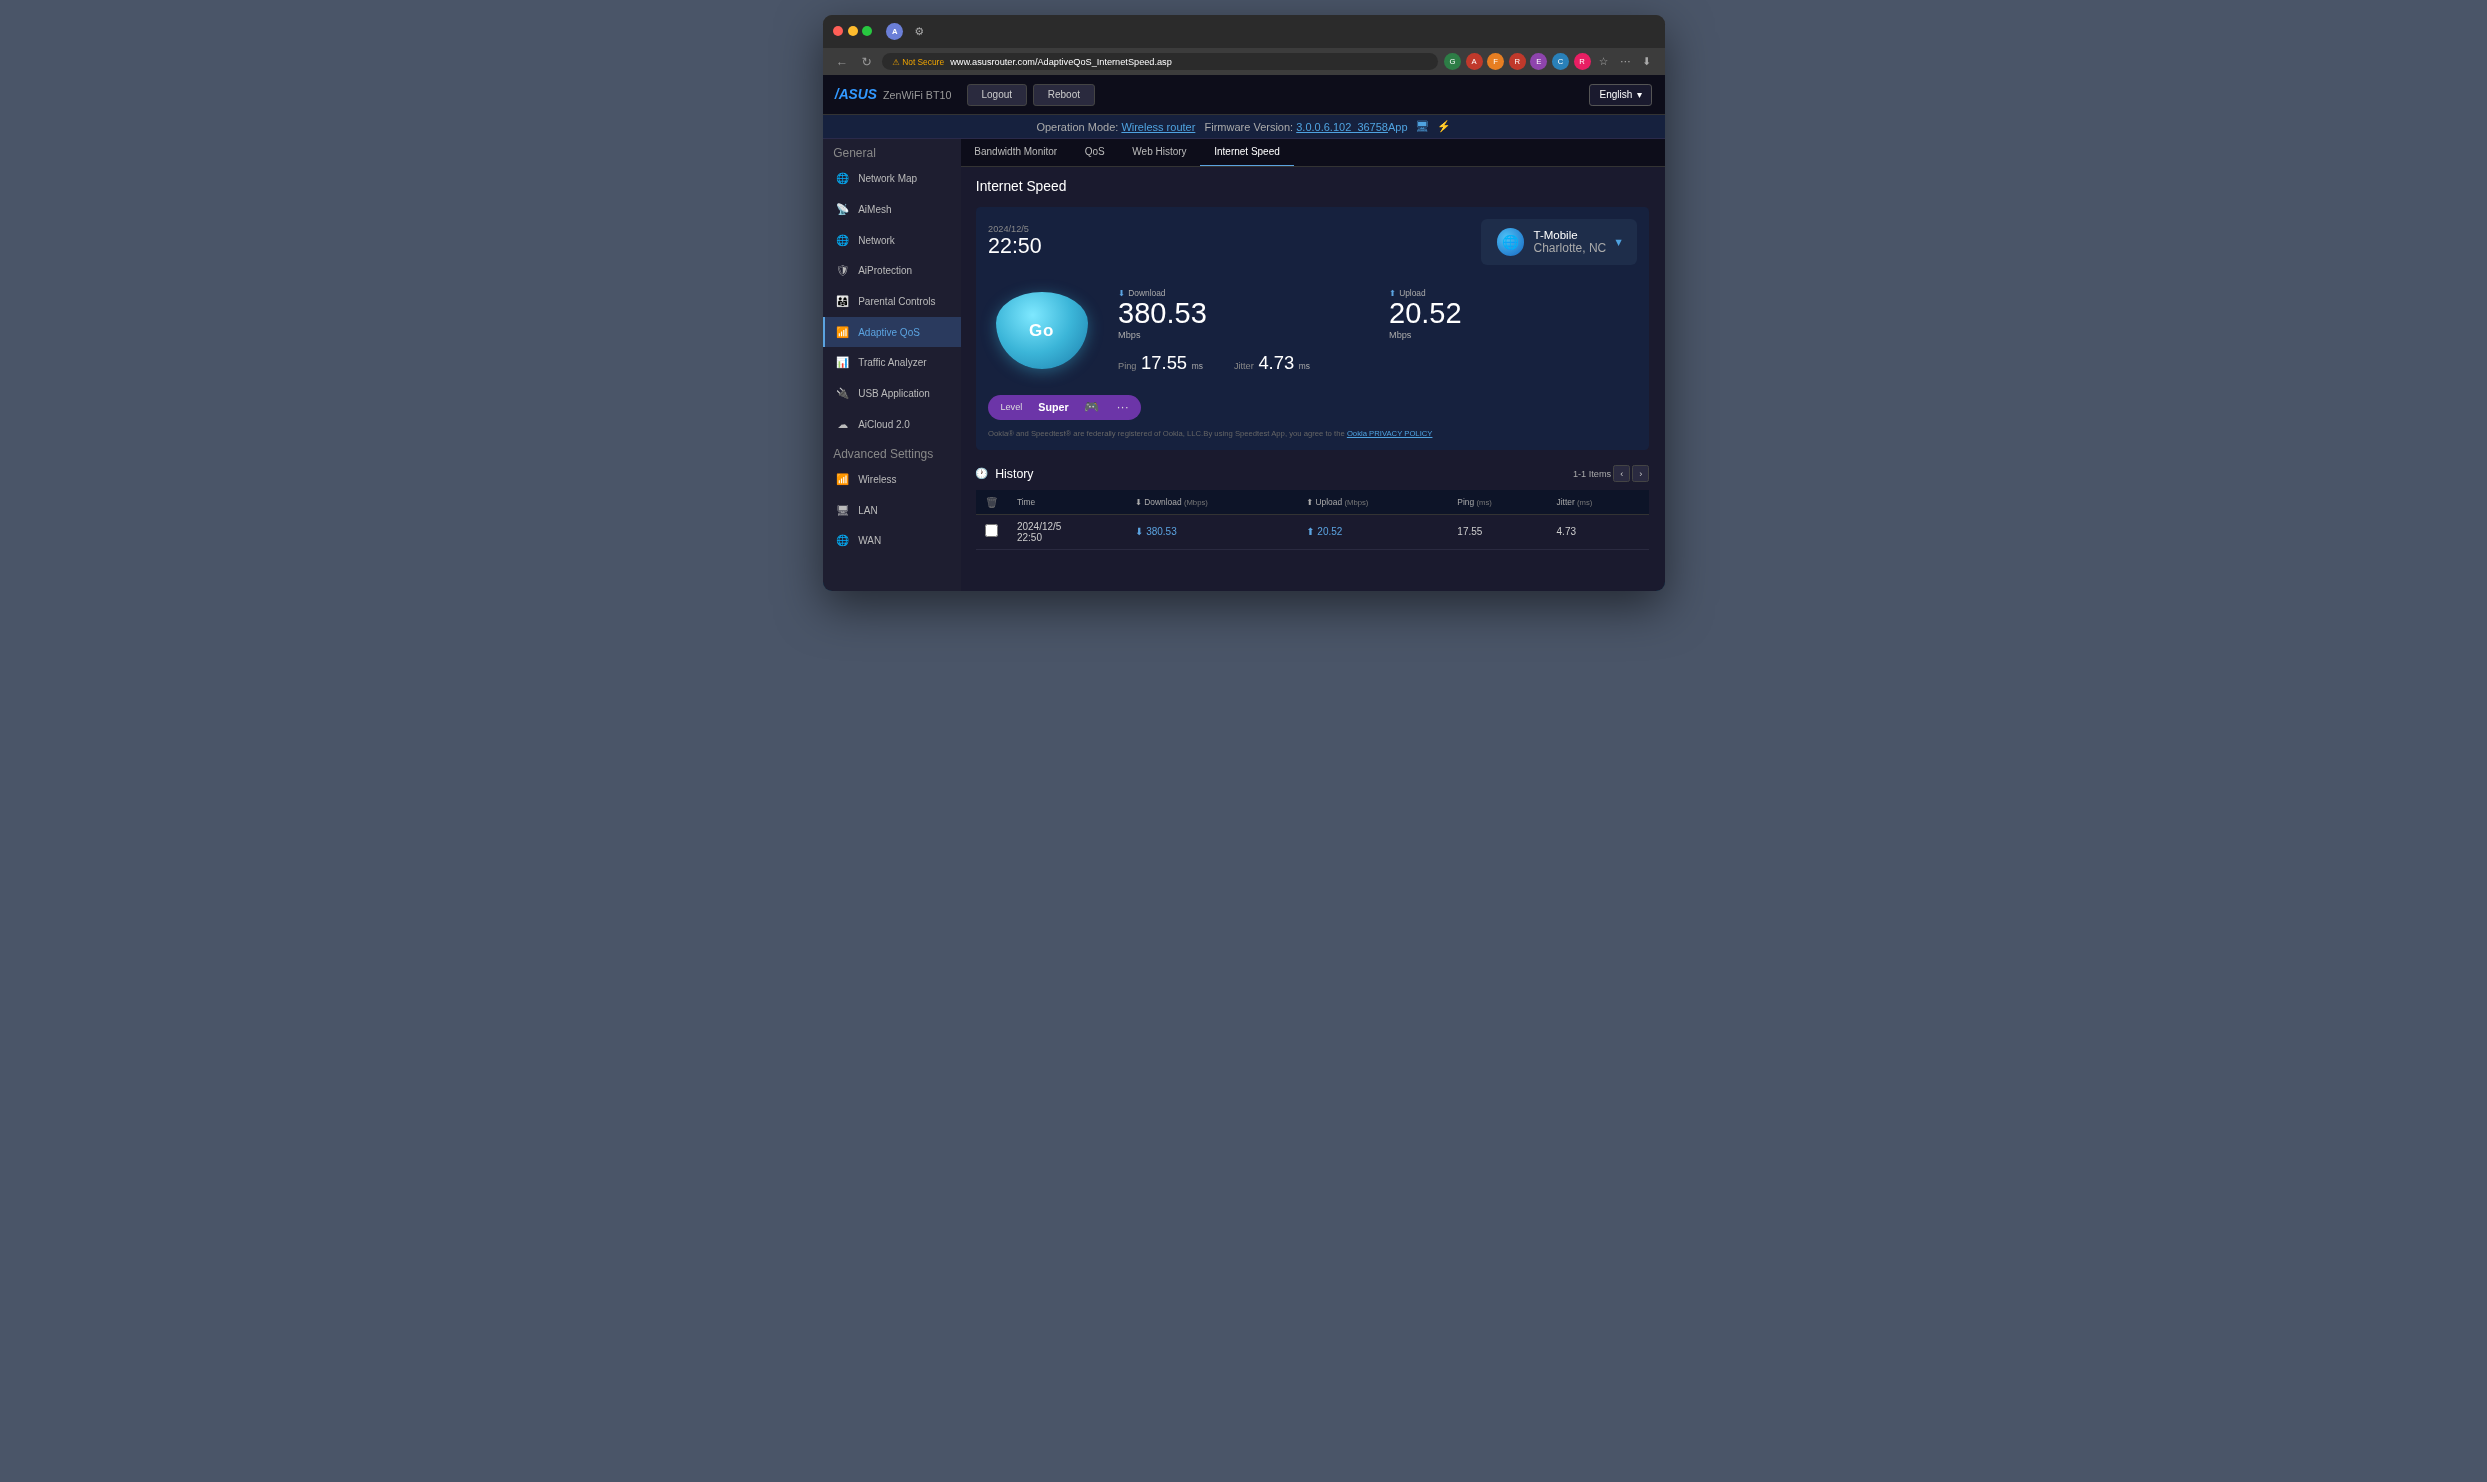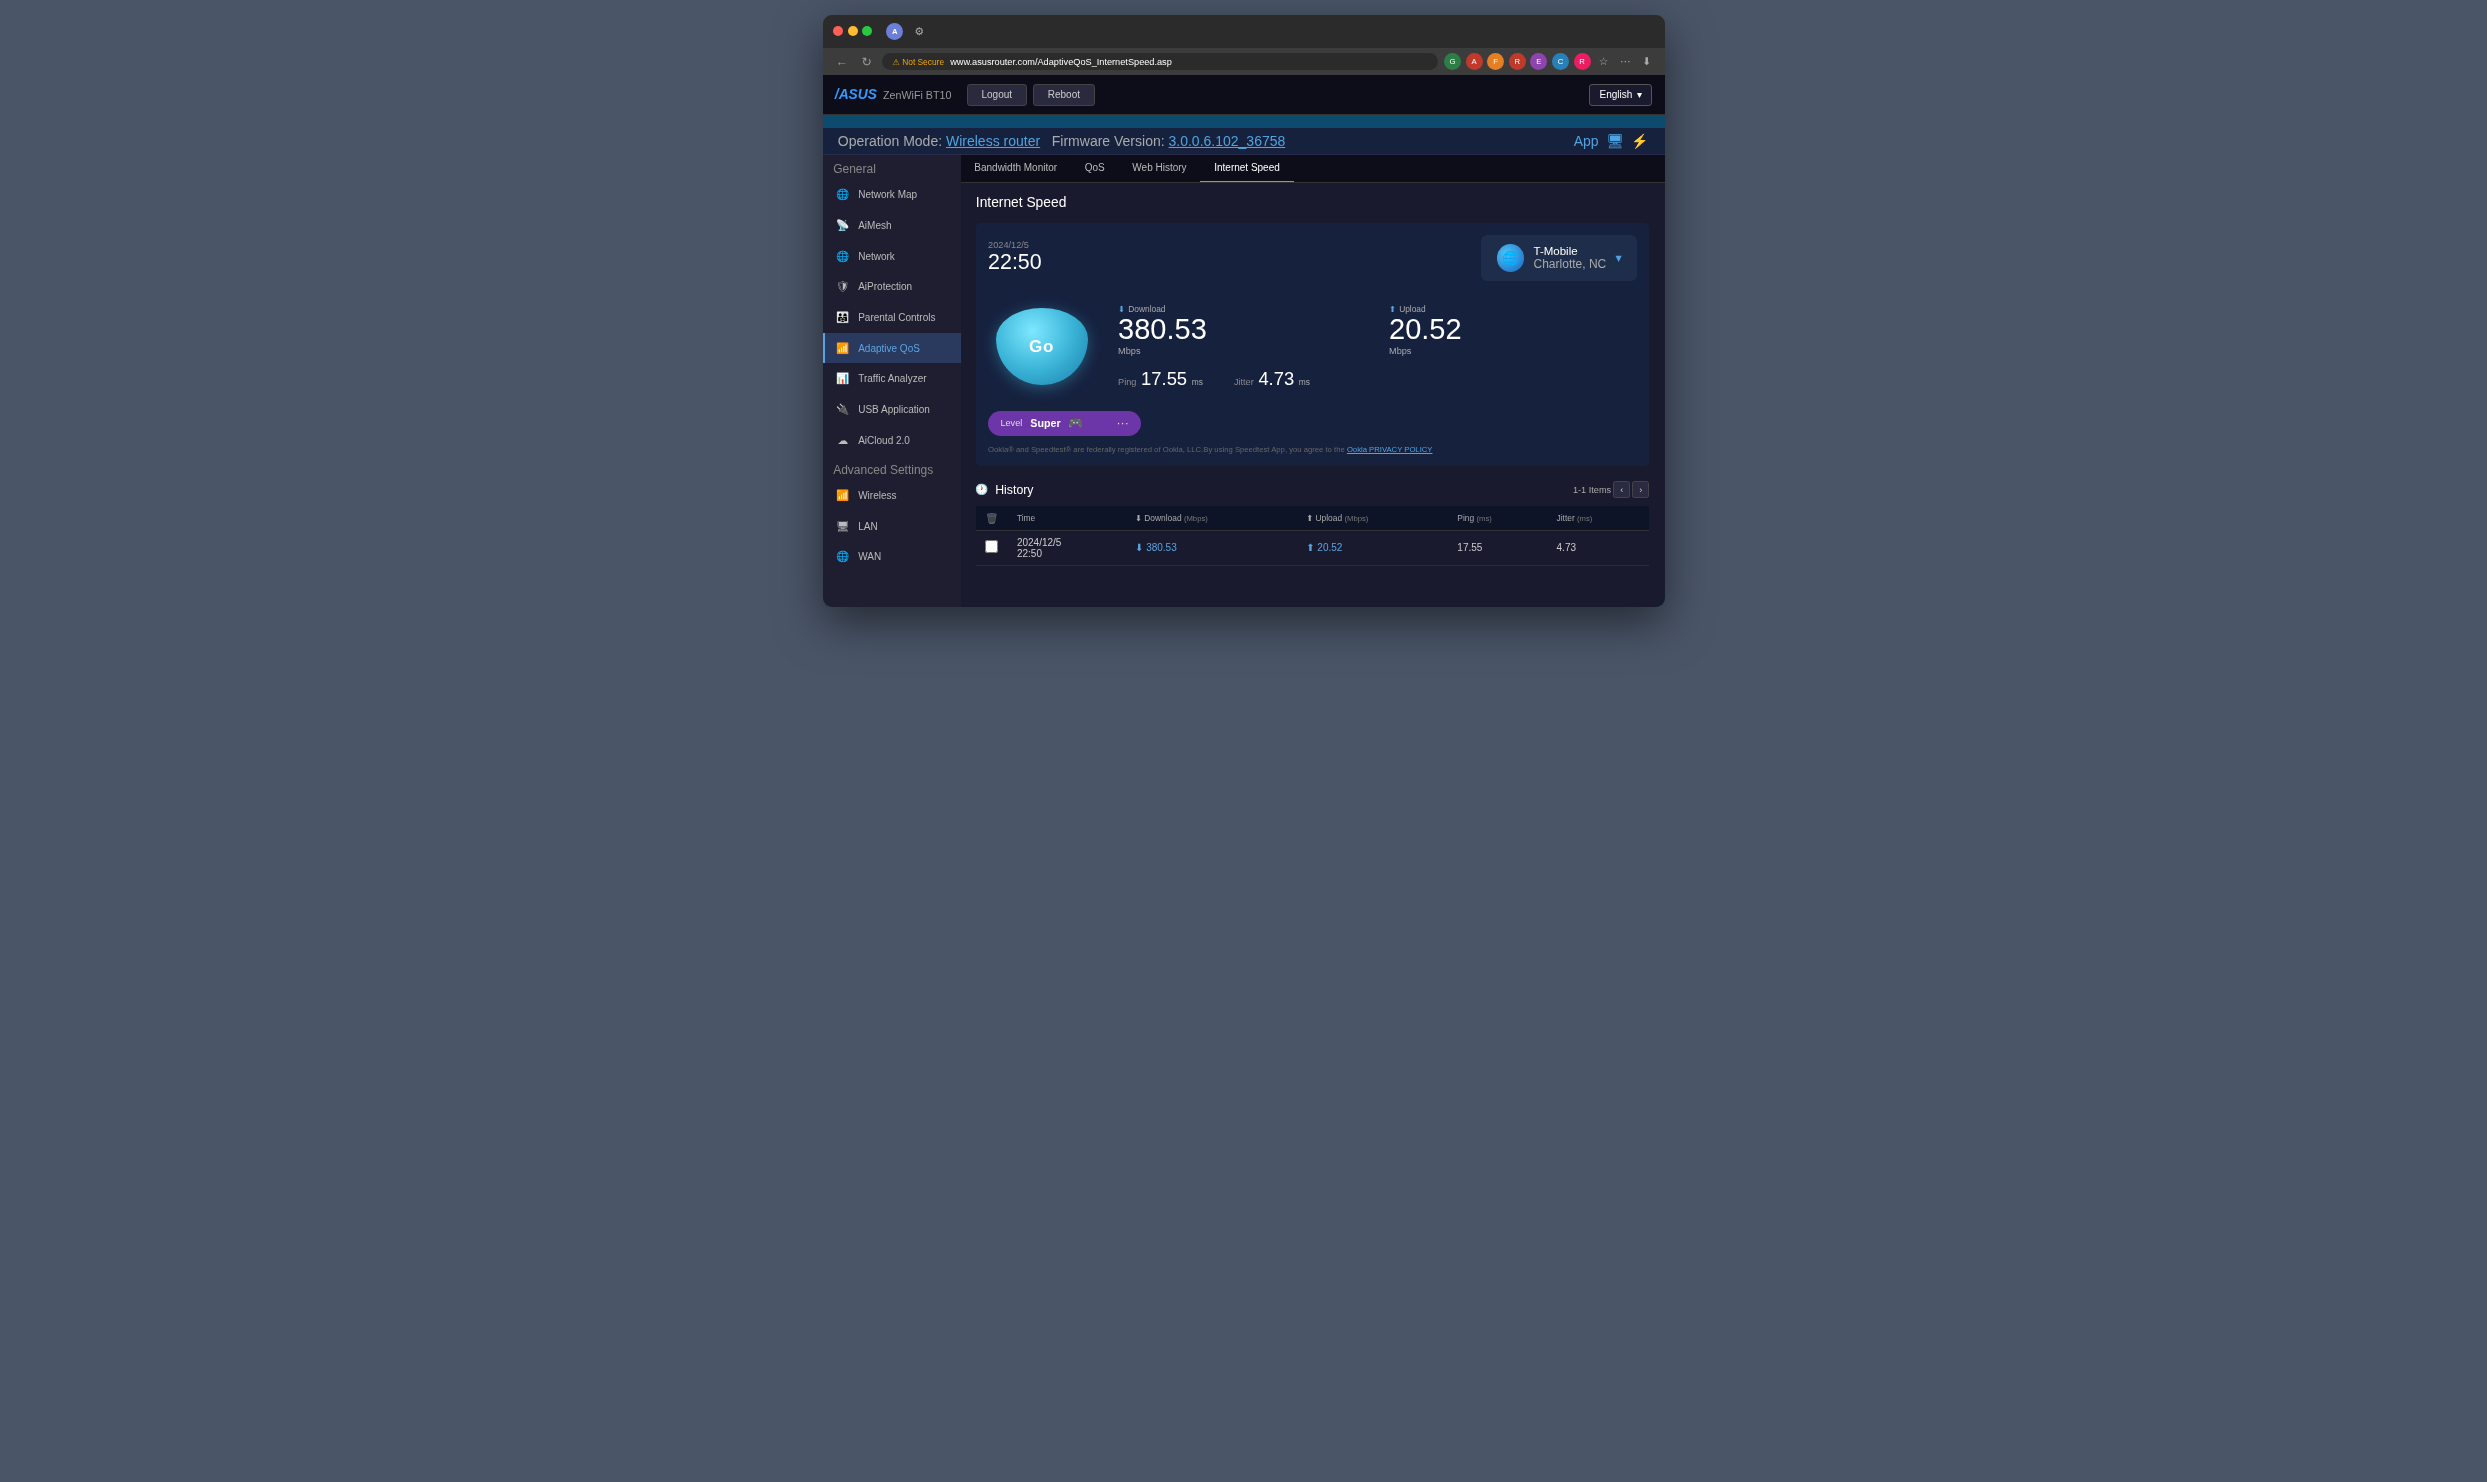--- a/index.html
+++ b/index.html
@@ -211,25 +211,24 @@
       gap: 4.6px;
       font-size: 10px;
     }
 
     
     .op-mode-bar {
       background: #16213e;
       padding: 4.6px 15.3px;
       display: flex;
       align-items: center;
-      justify-content: space-between;
-      font-size: 14px;
+      justify-content: center;
+      font-size: 11px;
       color: #aaa;
       border-bottom: 0.8px solid #2a2a4a;
-      margin-top: 13px;
     }
     .op-mode-bar a {
       color: #4fa3e0;
       text-decoration: underline;
     }
     .op-icons {
       display: flex;
       gap: 7.7px;
       align-items: center;
       color: #4fa3e0;
@@ -454,21 +453,21 @@
     }
     .pj-unit {
       color: #aaa;
       font-size: 8.4px;
     }
 
     
     .level-bar {
       display: flex;
       align-items: center;
-      gap: 8px;
+      gap: 16px;
       margin-top: 10.7px;
       background: #6c35a8;
       border-radius: 15.3px;
       padding: 5.4px 12.3px;
       width: 153px;
       cursor: pointer;
     }
     .level-label {
       color: #ddd;
       font-size: 9.2px;

